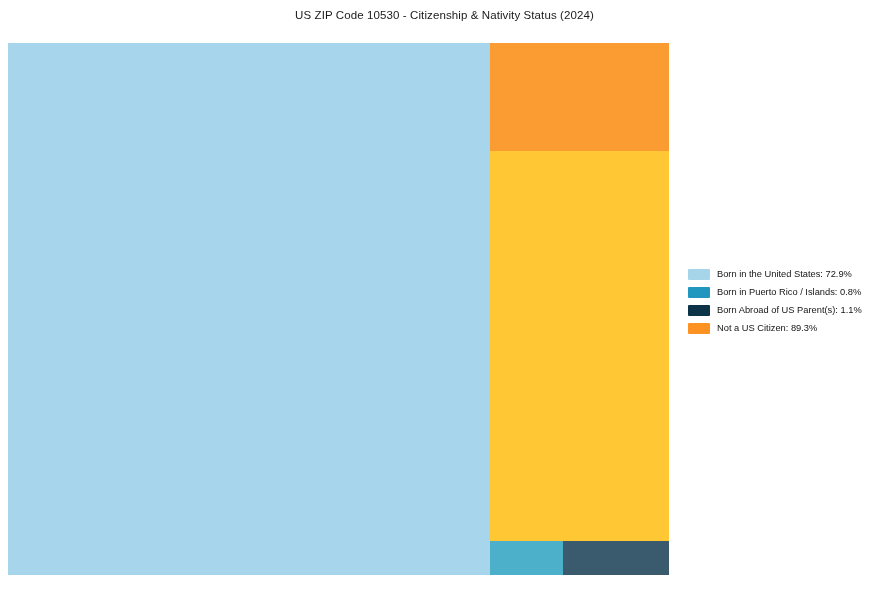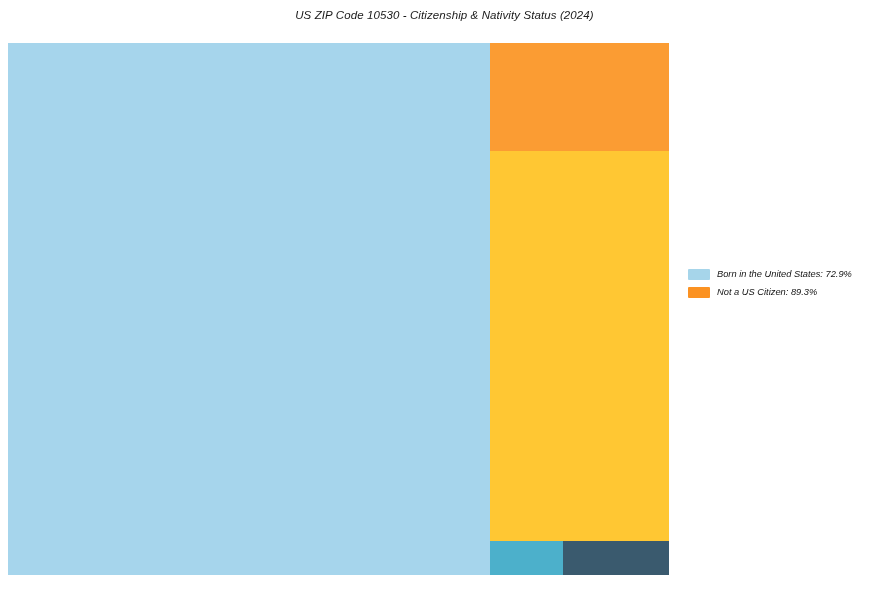--- a/index.html
+++ b/index.html
@@ -26,21 +26,20 @@
   #chart-title {
     position: absolute;
     left: 0;
     top: 9px;
     width: 889px;
     text-align: center;
     font-size: 11.5px;
     color: #1a1a1a;
     letter-spacing: 0.1px;
     white-space: nowrap;
-    font-style: italic;
   }
   
   #plot-area {
     position: absolute;
     left: 8px;
     top: 43px;
     width: 661px;
     height: 532px;
   }
   .tile {
@@ -95,21 +94,20 @@
     height: 11px;
     flex: 0 0 auto;
     border-radius: 1px;
   }
   .legend-label {
     margin-left: 7px;
     font-size: 9.3px;
     color: #141414;
     white-space: nowrap;
     line-height: 11px;
-    font-style: italic;
   }
 </style>
 </head>
 <body>
 
 <div id="figure">
 
   <div id="chart-title">US ZIP Code 10530 - Citizenship &amp; Nativity Status (2024)</div>
 
   <div id="plot-area">
@@ -119,18 +117,26 @@
     <div class="tile" id="tile-puerto-rico" title="Born in Puerto Rico / Islands: 0.8%" style="background: rgb(76, 176, 203);"></div>
     <div class="tile" id="tile-abroad-us-parents" title="Born Abroad of US Parent(s): 1.1%" style="background: rgb(58, 90, 110);"></div>
   </div>
 
   <div id="legend">
     <div class="legend-row">
       <span class="legend-swatch" style="background: rgb(166, 213, 234);"></span>
       <span class="legend-label">Born in the United States: 72.9%</span>
     </div>
     <div class="legend-row">
+      <span class="legend-swatch" style="background: rgb(33, 150, 191);"></span>
+      <span class="legend-label">Born in Puerto Rico / Islands: 0.8%</span>
+    </div>
+    <div class="legend-row">
+      <span class="legend-swatch" style="background: rgb(13, 51, 73);"></span>
+      <span class="legend-label">Born Abroad of US Parent(s): 1.1%</span>
+    </div>
+    <div class="legend-row">
       <span class="legend-swatch" style="background: rgb(251, 146, 34);"></span>
       <span class="legend-label">Not a US Citizen: 89.3%</span>
     </div>
   </div>
 
 </div>
 
 </body></html>

